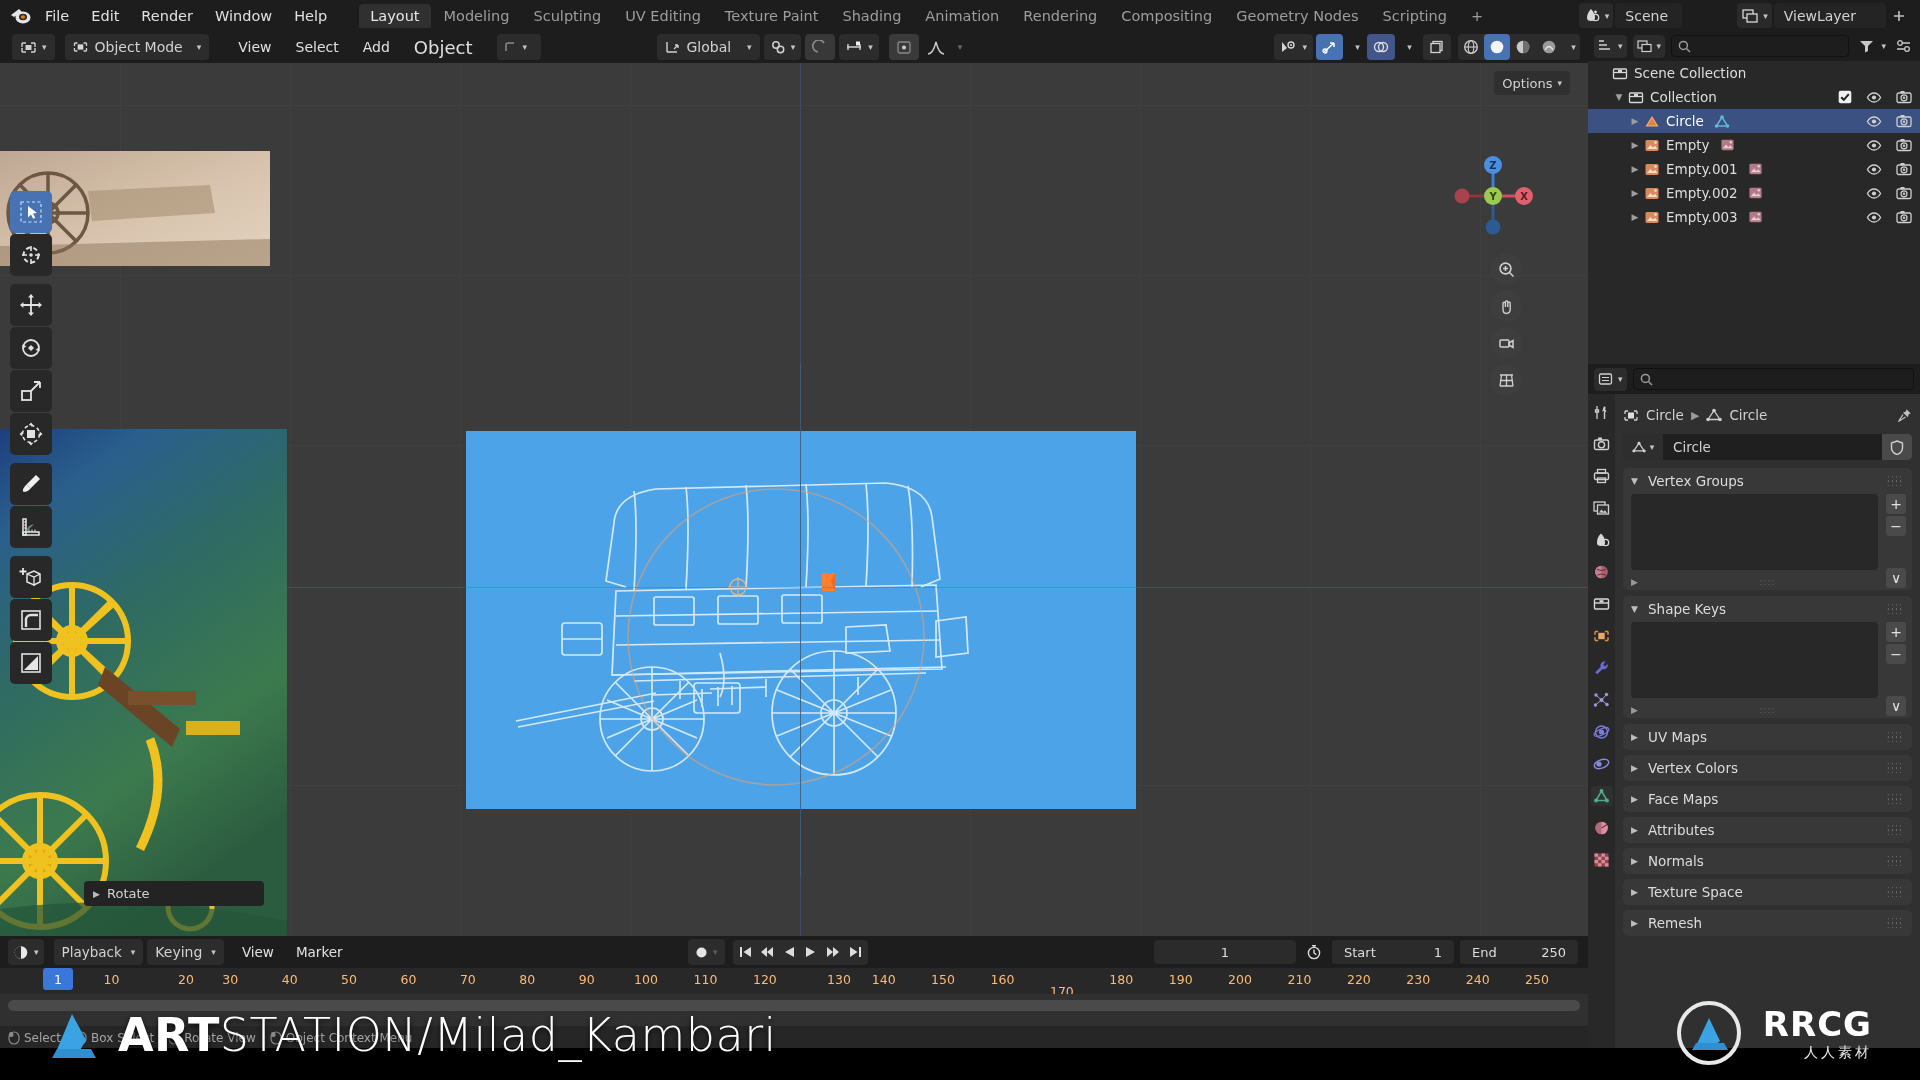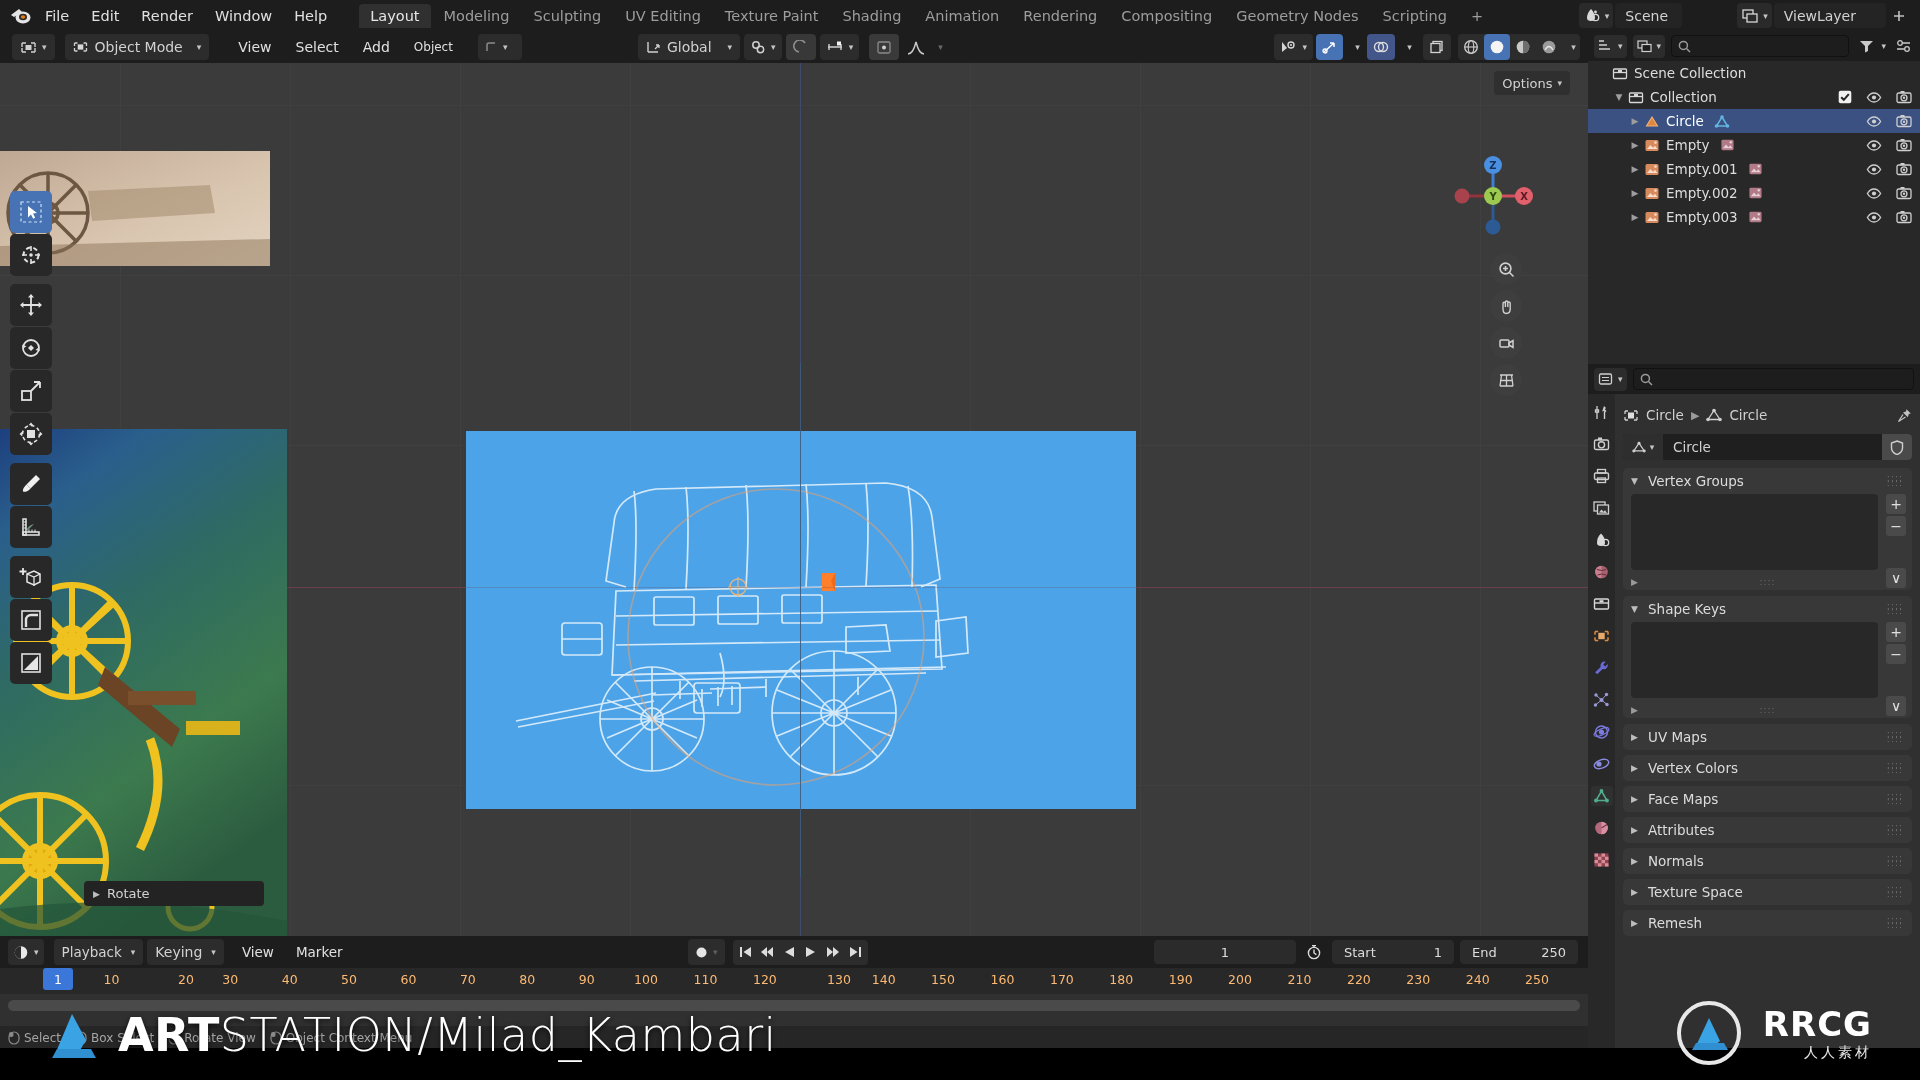--- a/index.html
+++ b/index.html
@@ -276,21 +276,21 @@
           <rect x="4.7" y="4.4" width="5.6" height="5.2" fill="#d8d8d8"></rect>
         </svg>
       </span>
       <span class="lbl">Object Mode</span>
       <span class="chev" style="margin-left:14px;">▾</span>
     </div>
     <div id="vp-menus" class="row" style="margin-left:18px;gap:2px;">
         <div class="menu-item" style="font-size: 14px;">View</div>
         <div class="menu-item" style="font-size: 14px;">Select</div>
         <div class="menu-item" style="font-size: 14px;">Add</div>
-        <div class="menu-item" style="font-size: 12px;">Object</div>
+        <div class="menu-item" style="font-size: 18px;">Object</div>
       </div>
     <div class="btnbox" style="margin-left:14px;width:44px;padding:0 6px;">
       <span class="ic">
         <svg width="14" height="14" viewBox="0 0 14 14">
             <path d="M3 11V5a2 2 0 012-2h6" stroke="#8a8a8a" stroke-width="1.5" fill="none"></path>
           </svg>
       </span>
       <span class="chev">▾</span>
     </div>
 
@@ -787,21 +787,21 @@
       <div class="tick" style="left: 467.86px;">70</div>
       <div class="tick" style="left: 527.26px;">80</div>
       <div class="tick" style="left: 586.66px;">90</div>
       <div class="tick" style="left: 646.06px;">100</div>
       <div class="tick" style="left: 705.46px;">110</div>
       <div class="tick" style="left: 764.86px;">120</div>
       <div class="tick" style="left: 839px;">130</div>
       <div class="tick" style="left: 883.66px;">140</div>
       <div class="tick" style="left: 943.06px;">150</div>
       <div class="tick" style="left: 1002.46px;">160</div>
-      <div class="tick" style="left: 1061.86px;">170</div>
+      <div class="tick" style="left: 1061.86px; margin-top: 12px;">170</div>
       <div class="tick" style="left: 1121.26px;">180</div>
       <div class="tick" style="left: 1180.66px;">190</div>
       <div class="tick" style="left: 1240.06px;">200</div>
       <div class="tick" style="left: 1299.46px;">210</div>
       <div class="tick" style="left: 1358.86px;">220</div>
       <div class="tick" style="left: 1418.26px; text-align: center;">230</div>
       <div class="tick" style="left: 1477.66px;">240</div>
       <div class="tick" style="left: 1537.06px;">250</div>
     </div>
   <div id="tl-body">

